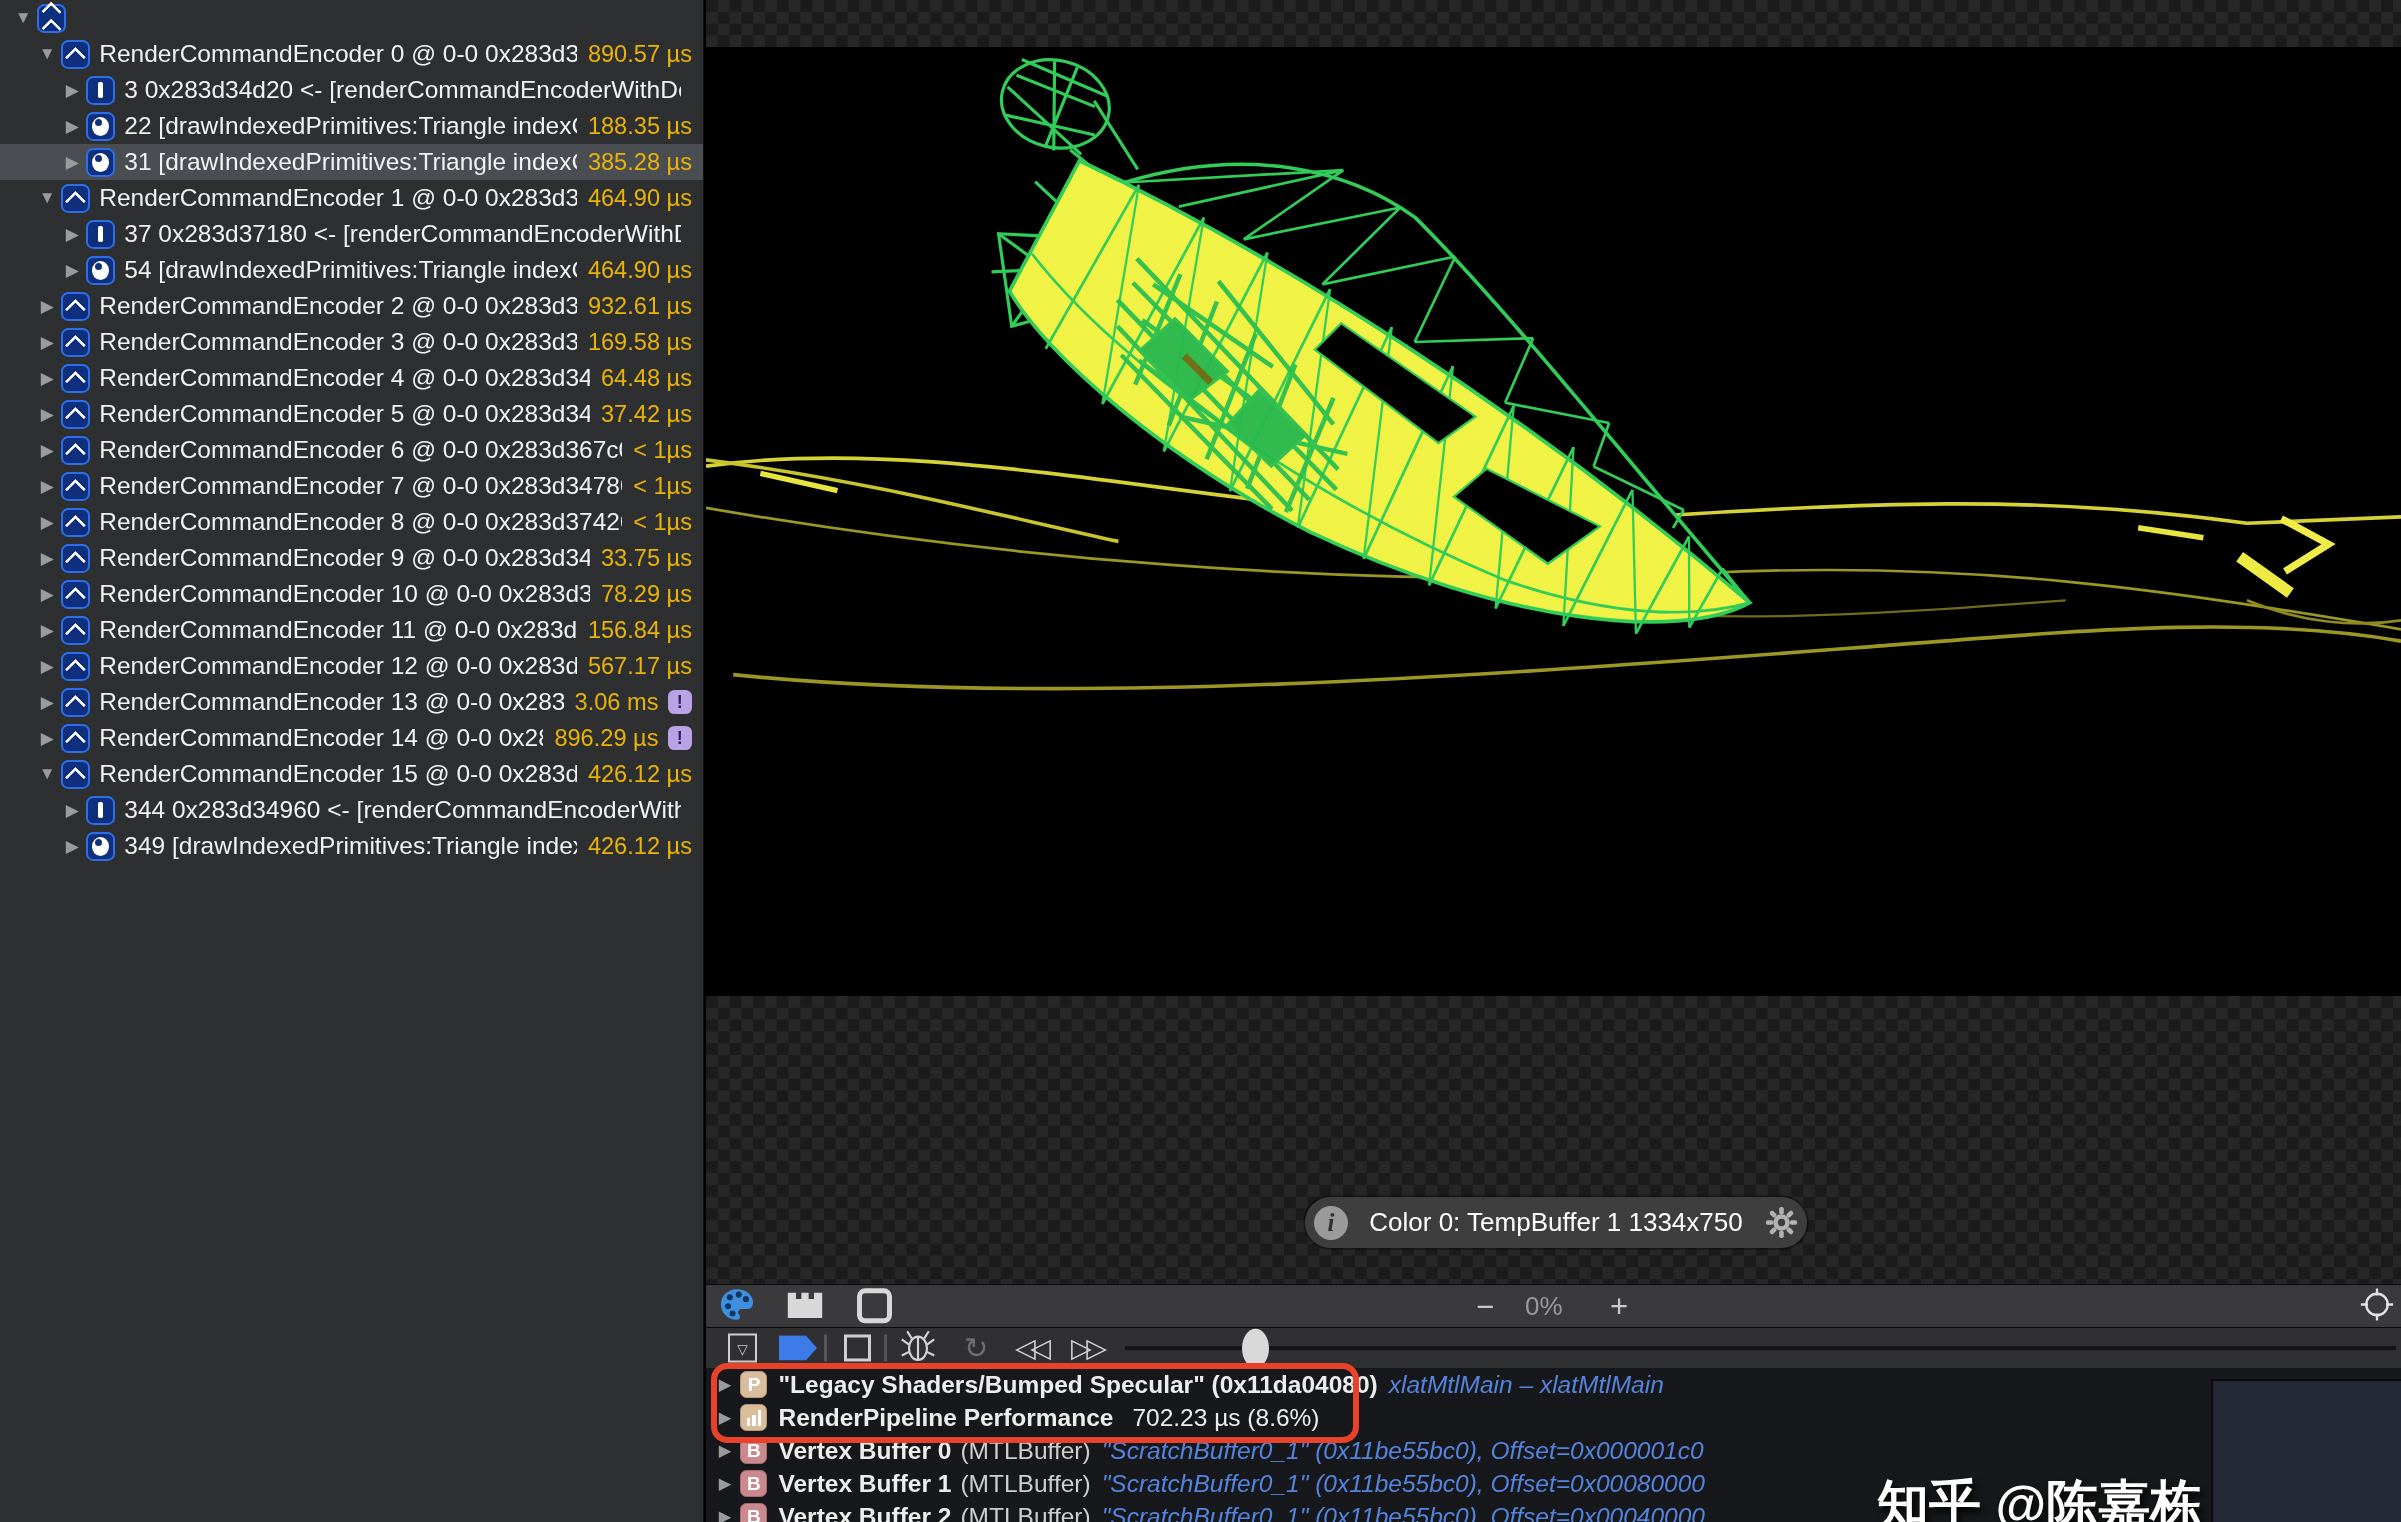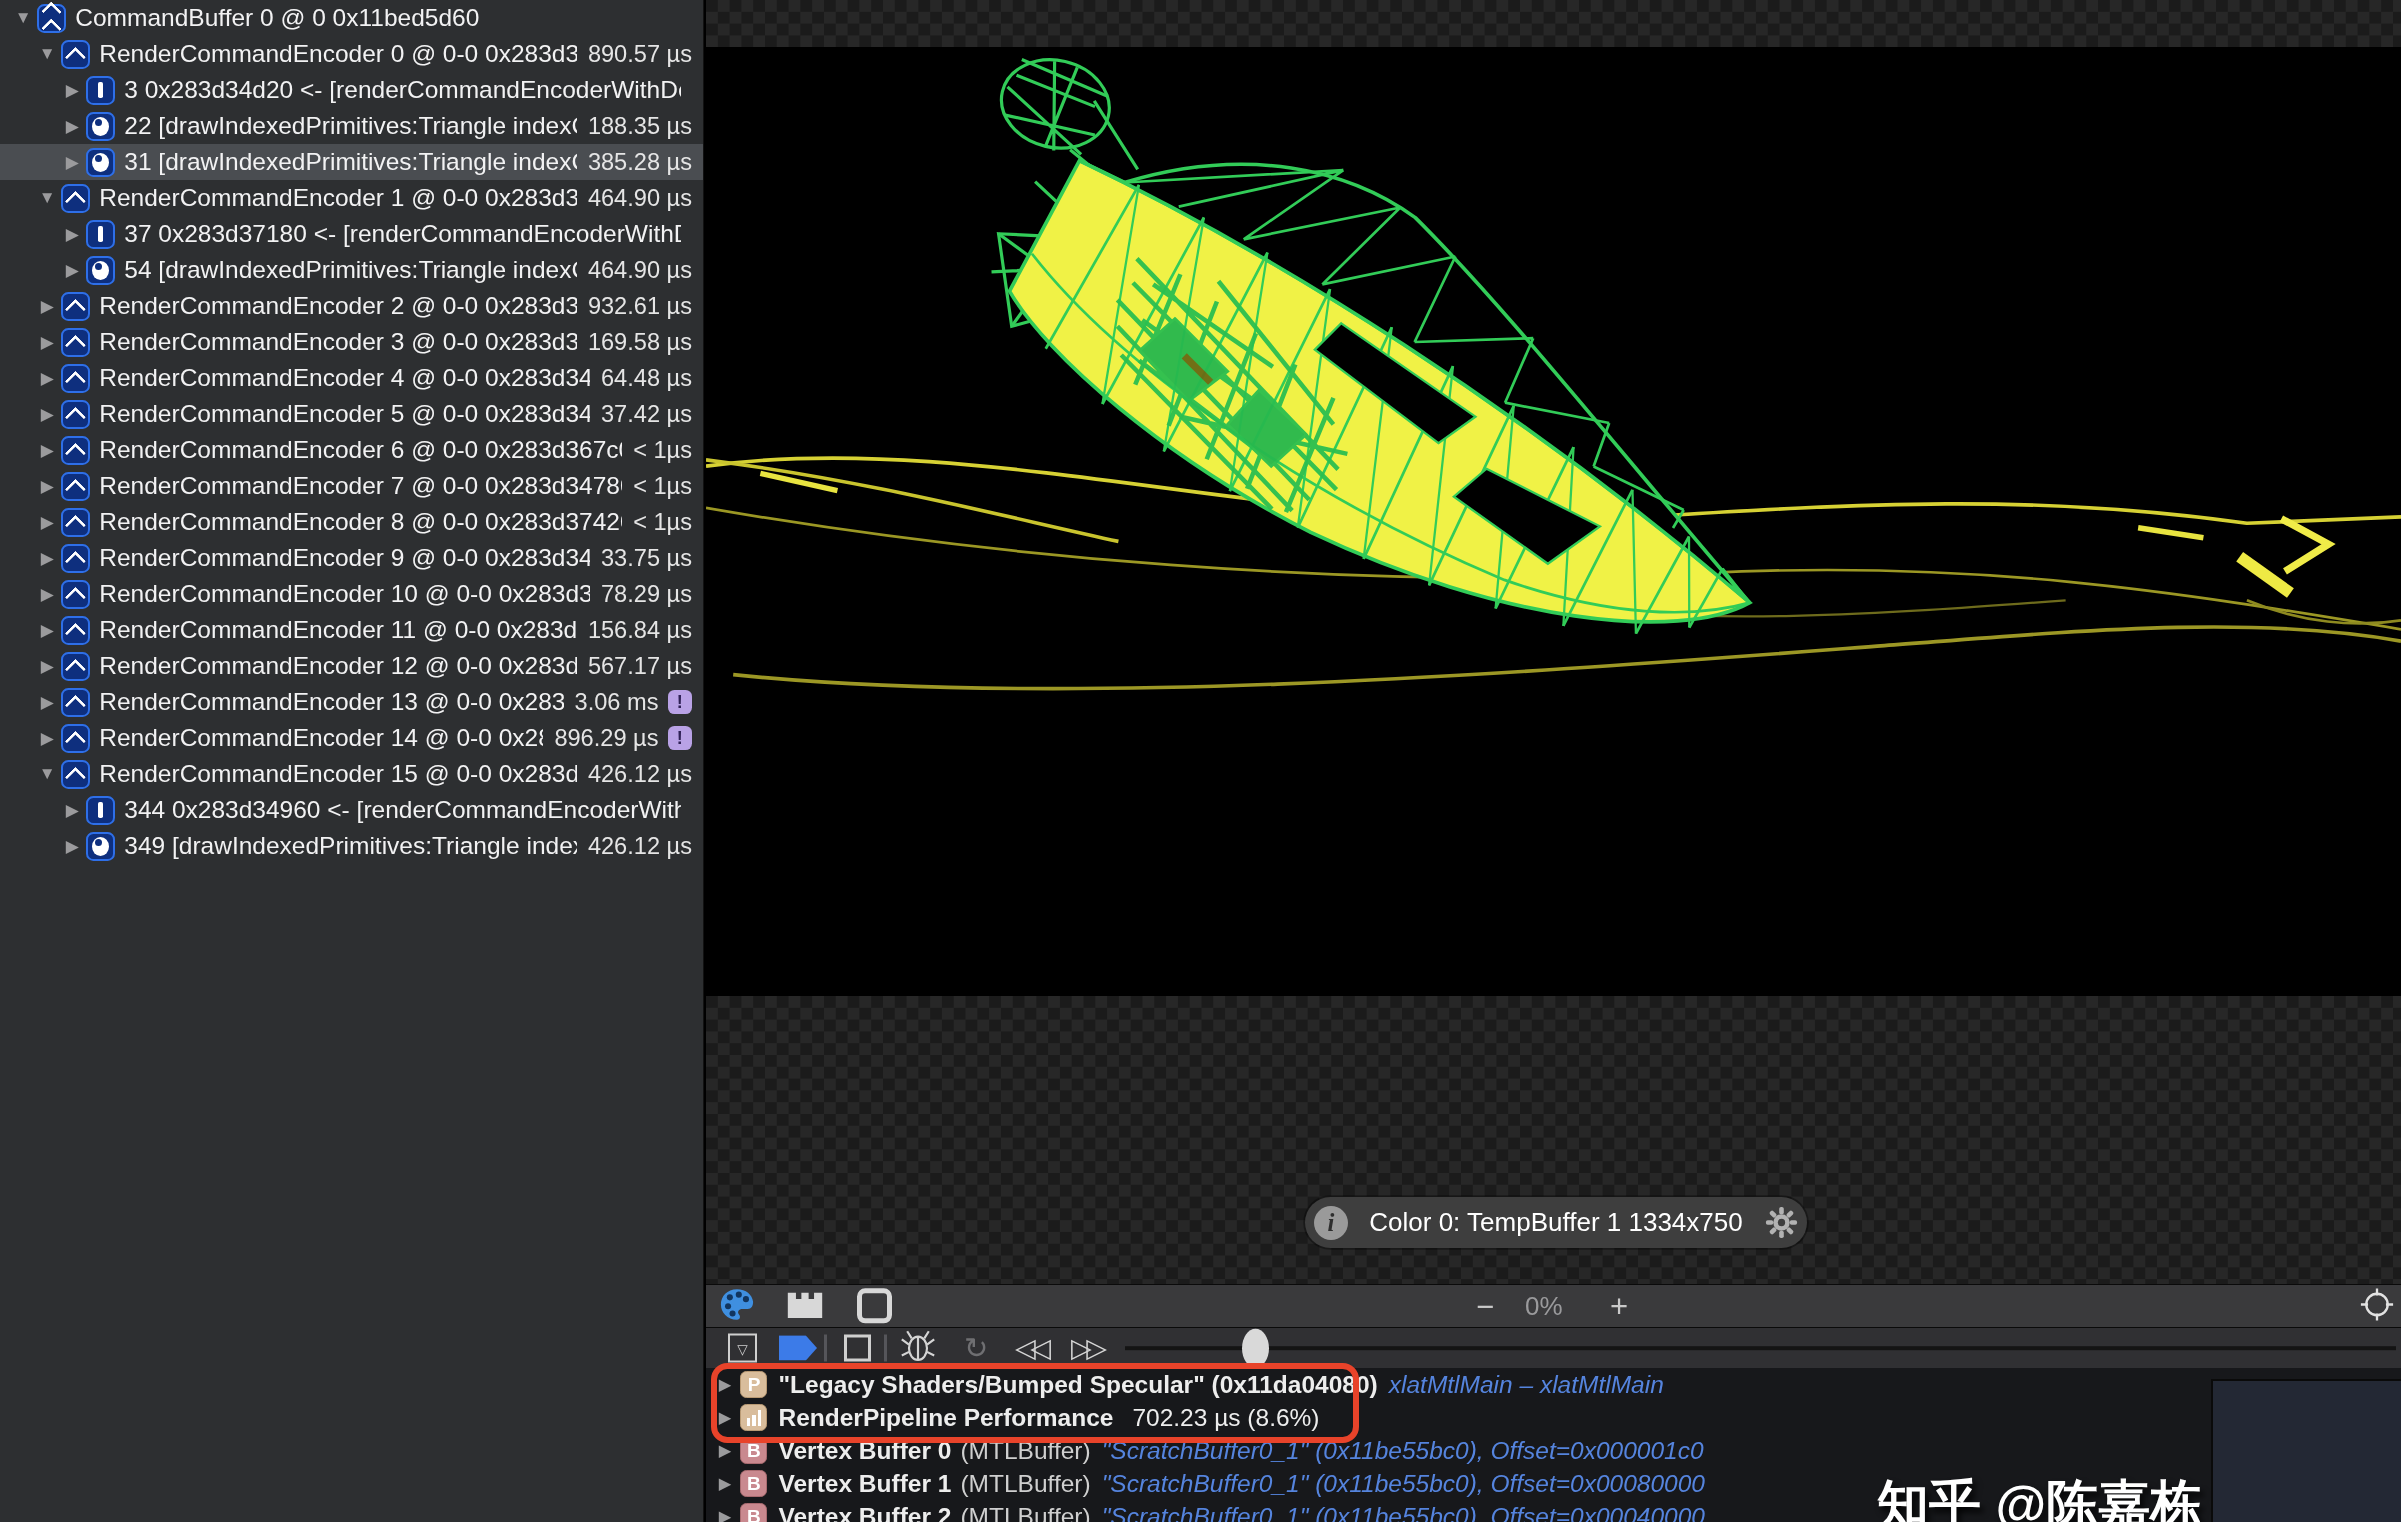--- a/index.html
+++ b/index.html
@@ -18,21 +18,21 @@
          display:flex;flex-direction:column;align-items:center;justify-content:center;position:relative}
   .chv{display:block;width:11.8px;height:11.8px;border:3.6px solid #fff;border-right:none;border-bottom:none;
        transform:translateY(2.7px) rotate(45deg);border-radius:0.9px}
   .ticon.buffer .chv{transform:translateY(5.4px) rotate(45deg);margin-top:-6.4px}
   .ticon.buffer .chv.chv-b{margin-top:2.7px}
   .ibar{display:block;width:5.4px;height:15.4px;background:#fff;border-radius:1.8px}
   .oval{display:block;width:17px;height:19px;background:#fff;border-radius:50%;position:relative}
   .oval::after{content:"";position:absolute;left:2.7px;top:2.7px;width:7.3px;height:7.3px;border-radius:50%;
                background:#0e2f7e}
   .tlabel{flex:1;overflow:hidden;white-space:nowrap}
-  .ttime{flex:none;color:#e5e5e5;font-size:23.6px;margin-left:11px}
+  .ttime{flex:none;color:#eab308;font-size:23.6px;margin-left:11px}
   .twarn{flex:none;width:24.5px;height:24.5px;margin-left:9px;border-radius:6.4px;
          background:var(--warning-purple,#b9a2e6);color:#2f2156;font-weight:bold;font-size:18px;
          display:flex;align-items:center;justify-content:center}
 
   
   #viewport{position:absolute;left:706px;top:0;width:1695px;height:1284px;background:#000}
   .checker{background:repeating-conic-gradient(#272727 0% 25%, #1b1b1b 0% 50%) 0 0/23.6px 23.6px}
   #checker-top{position:absolute;left:0;top:0;right:0;height:47px}
   #render-area{position:absolute;left:0;top:47px;width:1695px;height:948px;background:#000;overflow:hidden}
   #checker-bottom{position:absolute;left:0;top:996px;right:0;height:289px}
@@ -95,21 +95,20 @@
 </head>
 <body>
 
 <div id="left-panel">
   <div class="trow" style="padding-left: 11px;">
     <span class="disc">▼</span>
     <span class="ticon buffer">
         <i class="chv"></i>
         <i class="chv chv-b"></i>
       </span>
-    <span class="tlabel">CommandBuffer 0 @ 0 0x11bed5d60</span>
     <span class="ttime"></span>
 
   </div>
 
   <div class="trow" style="padding-left: 35px;">
     <span class="disc">▼</span>
     <span class="ticon encoder">
         <i class="chv"></i>
       </span>
     <span class="tlabel">RenderCommandEncoder 0 @ 0-0 0x283d34d20</span>

